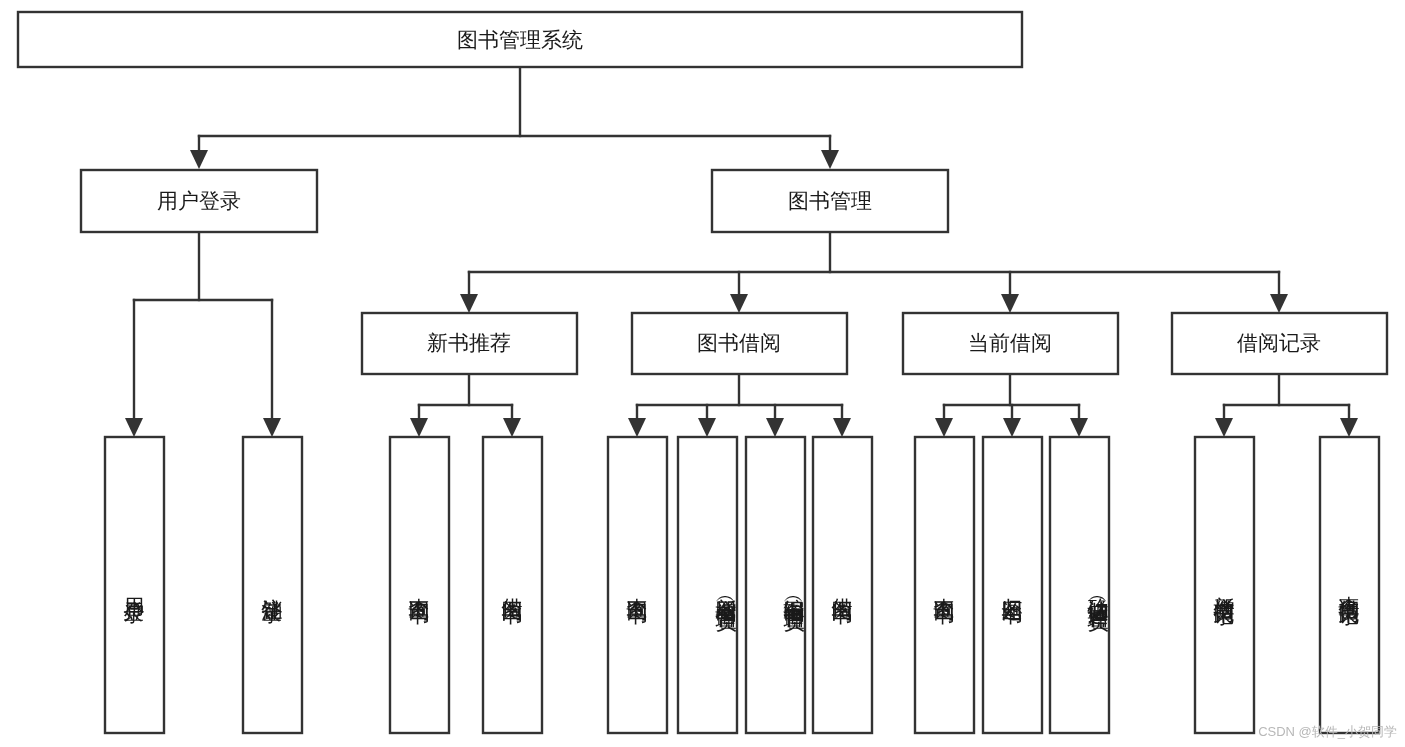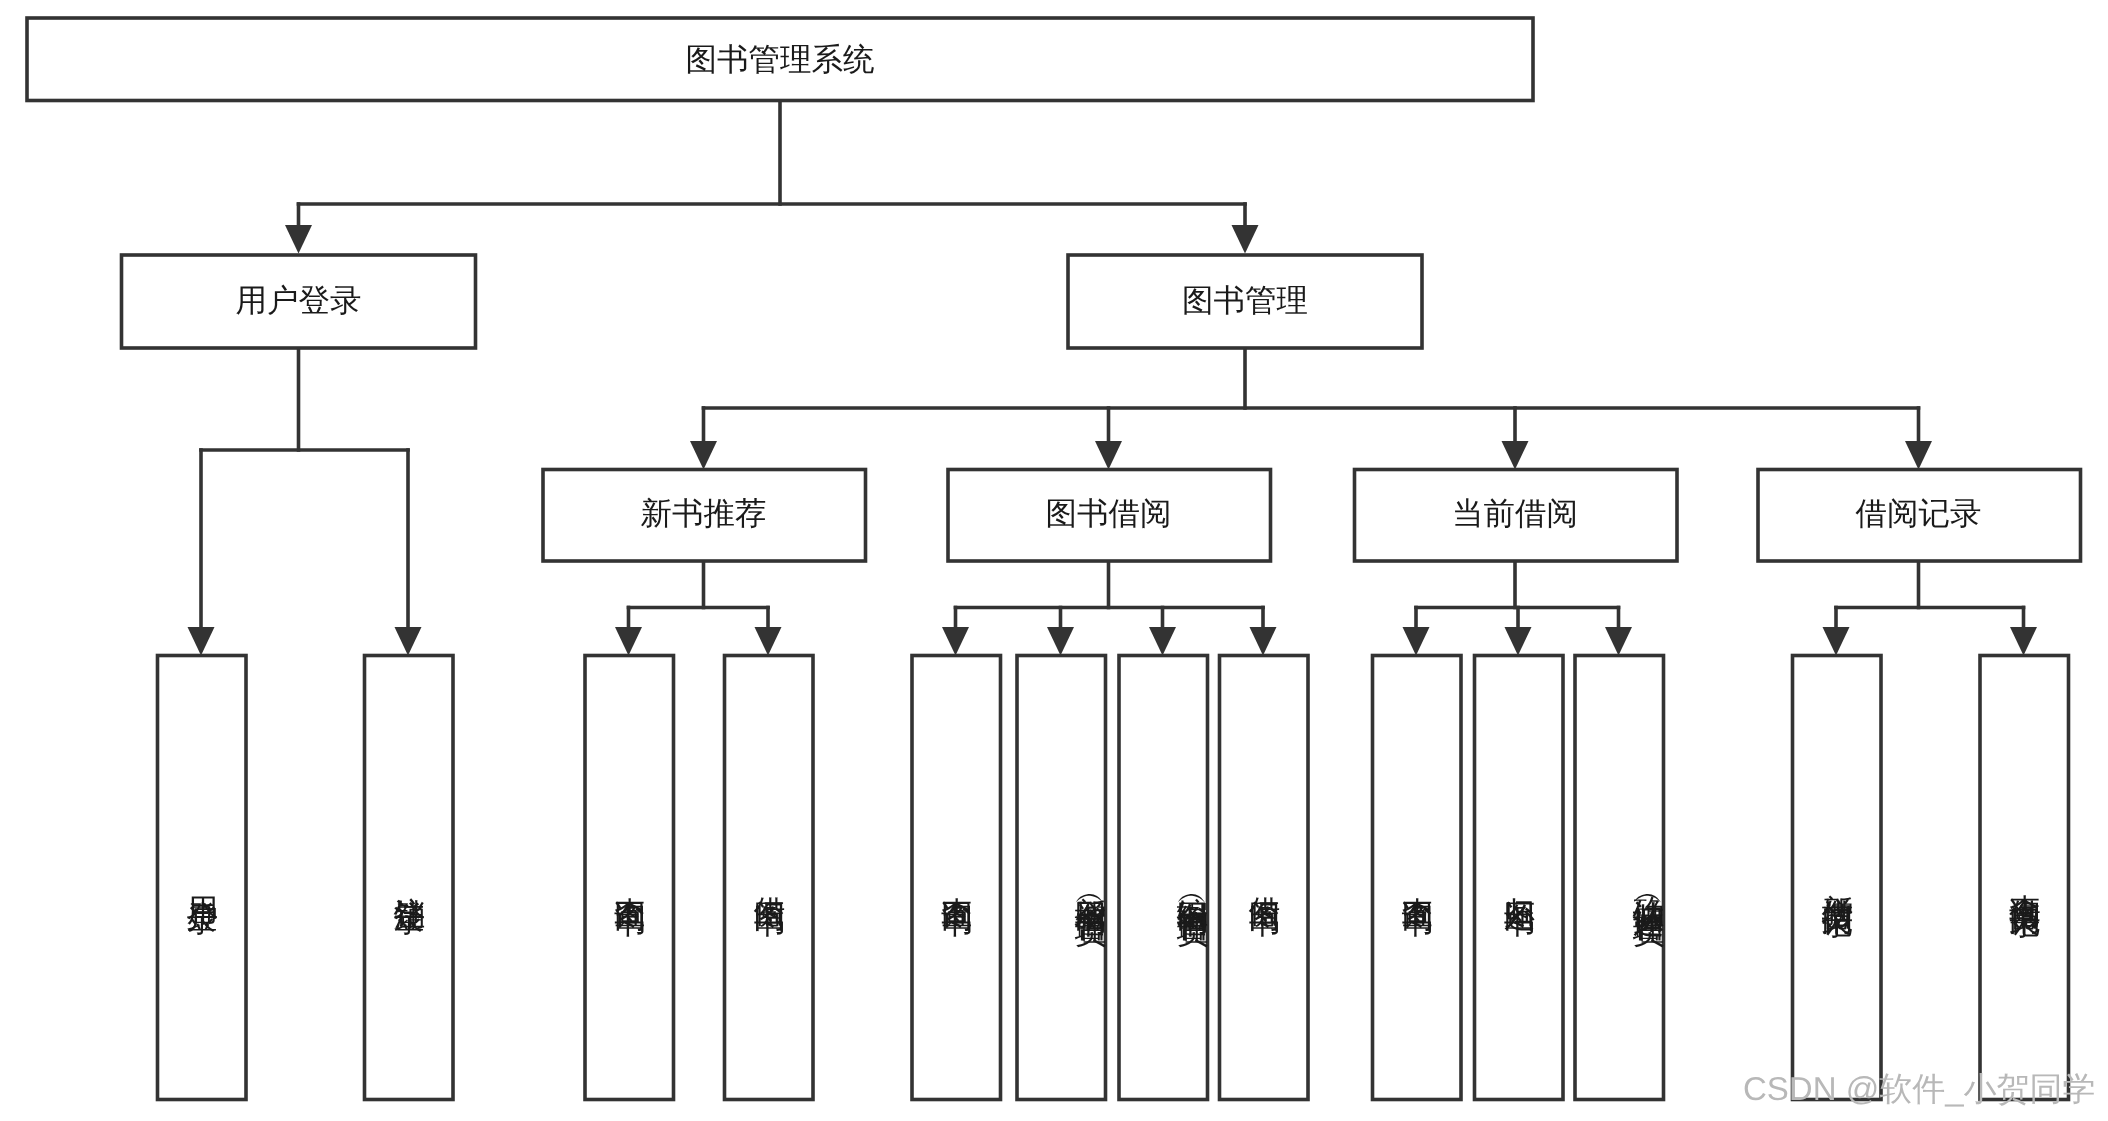--- a/index.html
+++ b/index.html
@@ -62,21 +62,21 @@
     justify-content: center;
     text-align: center;
     white-space: nowrap;
     pointer-events: none;
   }
   .watermark {
     position: absolute;
     right: 8px;
     bottom: 6px;
     font-family: "Liberation Sans", "DejaVu Sans", sans-serif;
-    font-size: 22px;
+    font-size: 13px;
     color: #b8b8b8;
     white-space: nowrap;
   }
 </style>
 </head>
 <body>
 
 <div id="diagram-root">
 
   <svg class="diagram" viewBox="0 0 1405 747">

